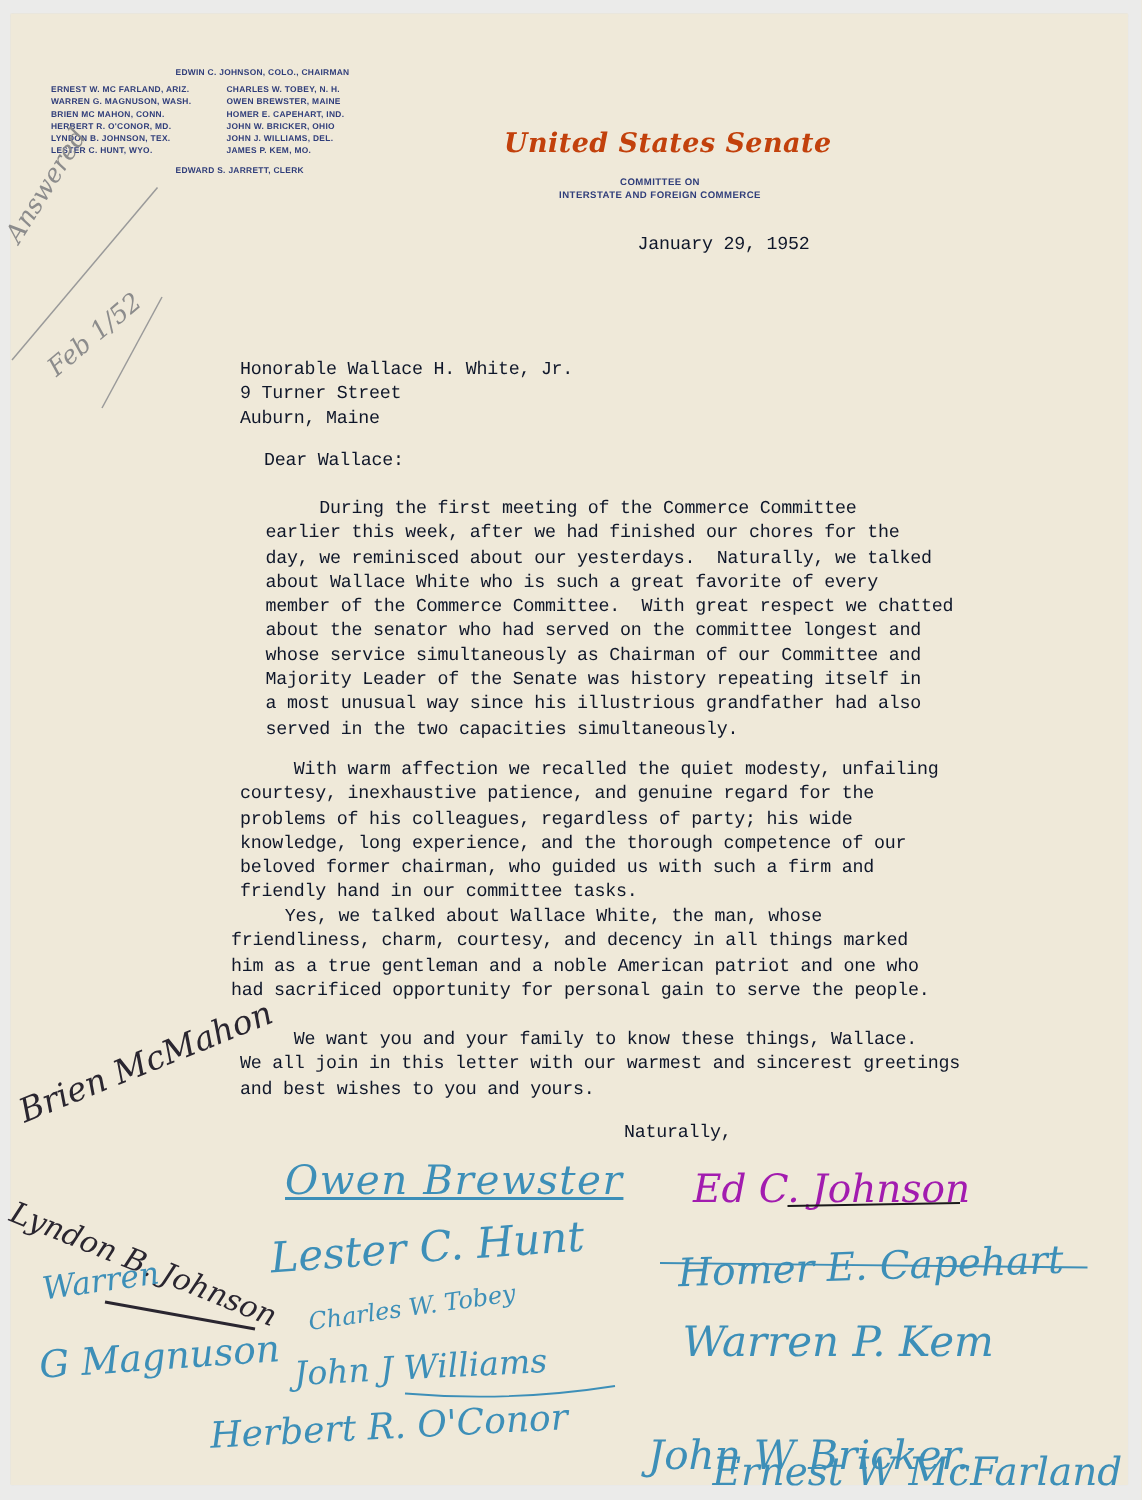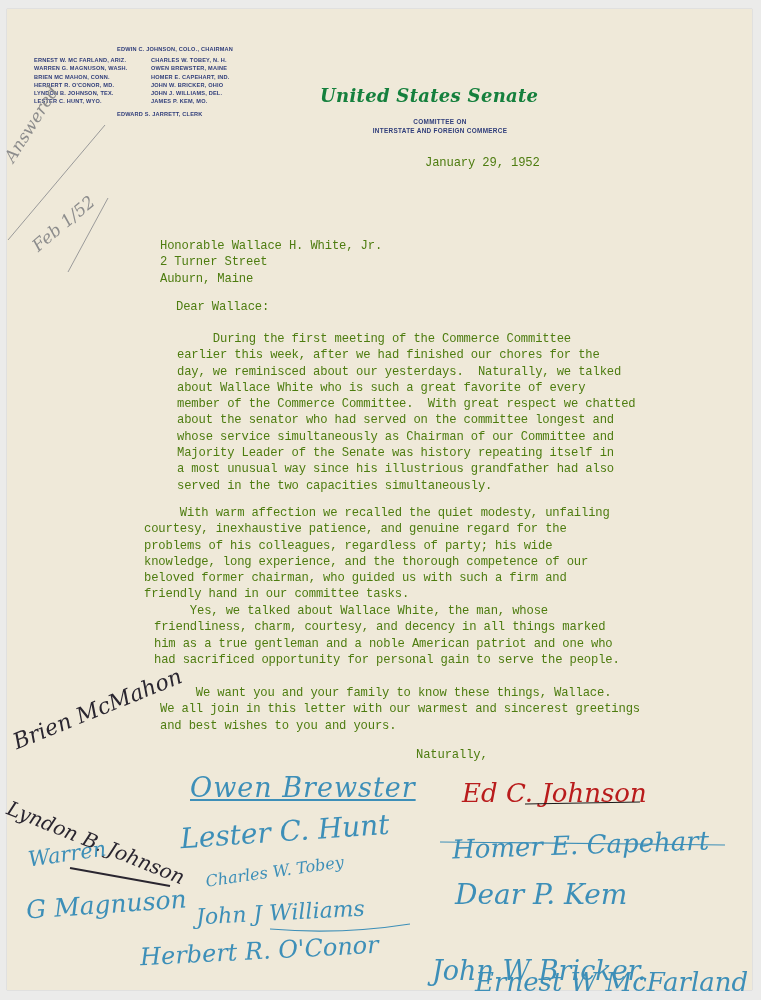--- a/index.html
+++ b/index.html
@@ -5,37 +5,37 @@
   html, body { margin:0; padding:0; }
   body { width:761px; height:1000px; background:#ebebea; position:relative; overflow:hidden; }
   .paper { position:absolute; left:7px; top:9px; width:745px; height:981px; background:#efe9d9;
     box-shadow: 0 0 1px rgba(0,0,0,0.25); }
   .lh { position:absolute; font-family:"Liberation Sans", sans-serif; font-weight:bold; color:#2f3d7a;
     font-size:5.6px; letter-spacing:0.2px; white-space:nowrap; }
   .lh-chair { left:117px; top:46px; }
   .lh-col1 { left:34px; top:56px; line-height:8.3px; }
   .lh-col2 { left:151px; top:56px; line-height:8.3px; }
   .lh-clerk { left:117px; top:111px; }
-  .senate-title { position:absolute; left:320px; top:85px; font-family:"DejaVu Serif", serif; font-weight:bold;
-    font-style:italic; font-size:18px; color:#15803d; letter-spacing:0.3px; white-space:nowrap; }
+  .senate-title { position:absolute; left:336px; top:85px; font-family:"DejaVu Serif", serif; font-weight:bold;
+    font-style:italic; font-size:18px; color:#c2410c; letter-spacing:0.3px; white-space:nowrap; }
   .committee { position:absolute; left:335px; top:117px; width:210px; text-align:center; font-family:"Liberation Sans", sans-serif;
     font-weight:bold; font-size:6.4px; color:#2f3d7a; line-height:9px; letter-spacing:0.3px; }
-  .typed { position:absolute; font-family:"Liberation Mono", monospace; font-size:12.2px; color:#4d7c0f;
+  .typed { position:absolute; font-family:"Liberation Mono", monospace; font-size:12.2px; color:#0f172a;
     white-space:pre; line-height:16.3px; letter-spacing:-0.15px; }
   .date { left:425px; top:155px; }
   .addr { left:160px; top:238px; }
   .salutation { left:176px; top:299px; }
   .p1 { left:177px; top:331px; }
-  .p2 { left:144px; top:505px; }
+  .p2 { left:160px; top:505px; }
   .p3 { left:154px; top:603px; }
   .p4 { left:160px; top:685px; }
   .closing { left:416px; top:747px; }
   .sig { position:absolute; font-family:"DejaVu Serif", serif; font-style:italic; white-space:nowrap; }
   .ink-blue { color:#3d8fb8; }
-  .ink-black { color:#b91c1c; }
+  .ink-black { color:#a21caf; }
   .ink-dark { color:#2a2630; }
   .pencil { position:absolute; color:#8c8c8c; font-family:"DejaVu Serif", serif; font-style:italic; white-space:nowrap; }
   svg.lines { position:absolute; left:0; top:0; }
 </style>
 </head>
 <body>
 
 <div class="paper"></div>
 
 <div class="lh lh-chair">EDWIN C. JOHNSON, COLO., CHAIRMAN</div>
@@ -65,21 +65,21 @@
 
 <svg class="lines" width="761" height="1000">
   <line x1="8" y1="240" x2="105" y2="125" stroke="#9a9a9a" stroke-width="1"></line>
   <line x1="68" y1="272" x2="108" y2="198" stroke="#9a9a9a" stroke-width="1"></line>
 </svg>
 <div class="pencil" style="left:0px; top:155px; font-size:17px; transform:rotate(-58deg); transform-origin:left top;">Answered</div>
 <div class="pencil" style="left:28px; top:240px; font-size:17px; transform:rotate(-40deg); transform-origin:left top;">Feb 1/52</div>
 
 <div class="typed date">January 29, 1952</div>
 <div class="typed addr">Honorable Wallace H. White, Jr.
-2 Turner Street
+9 Turner Street
 Auburn, Maine</div>
 <div class="typed salutation">Dear Wallace:</div>
 <div class="typed p1">     During the first meeting of the Commerce Committee
 earlier this week, after we had finished our chores for the
 day, we reminisced about our yesterdays.  Naturally, we talked
 about Wallace White who is such a great favorite of every
 member of the Commerce Committee.  With great respect we chatted
 about the senator who had served on the committee longest and
 whose service simultaneously as Chairman of our Committee and
 Majority Leader of the Senate was history repeating itself in
@@ -104,21 +104,21 @@
 <div class="sig ink-dark" style="left:8px; top:795px; font-size:20px; transform:rotate(22deg); transform-origin:left center;">Lyndon B. Johnson</div>
 <div class="sig ink-blue" style="left:28px; top:842px; font-size:21px; transform:rotate(-8deg);">Warren</div>
 <div class="sig ink-blue" style="left:26px; top:890px; font-size:25px; transform:rotate(-4deg);">G Magnuson</div>
 <div class="sig ink-blue" style="left:190px; top:772px; font-size:27px; letter-spacing:1px;text-decoration:underline;">Owen Brewster</div>
 <div class="sig ink-blue" style="left:180px; top:815px; font-size:28px; transform:rotate(-4deg);">Lester C. Hunt</div>
 <div class="sig ink-blue" style="left:205px; top:862px; font-size:16px; transform:rotate(-8deg);">Charles W. Tobey</div>
 <div class="sig ink-blue" style="left:196px; top:900px; font-size:22px; transform:rotate(-3deg);">John J Williams</div>
 <div class="sig ink-blue" style="left:140px; top:937px; font-size:24px; transform:rotate(-3deg);">Herbert R. O'Conor</div>
 <div class="sig ink-black" style="left:462px; top:778px; font-size:26px;">Ed C. Johnson</div>
 <div class="sig ink-blue" style="left:452px; top:830px; font-size:26px; transform:rotate(-2deg);">Homer E. Capehart</div>
-<div class="sig ink-blue" style="left:455px; top:878px; font-size:28px;">Dear P. Kem</div>
+<div class="sig ink-blue" style="left:455px; top:878px; font-size:28px;">Warren P. Kem</div>
 <div class="sig ink-blue" style="left:455px; top:967px; font-size:26px;margin-left:20px;">Ernest W McFarland</div>
 <div class="sig ink-blue" style="left:432px; top:955px; font-size:27px;">John W Bricker.</div>
 
 <svg class="lines" width="761" height="1000">
   <path d="M 70 868 L 170 886" stroke="#2a2630" stroke-width="2" fill="none"></path>
   <path d="M 440 842 L 725 845" stroke="#3d8fb8" stroke-width="1.2" fill="none"></path>
   <path d="M 525 804 L 640 802" stroke="#1a1a1a" stroke-width="1.2" fill="none"></path>
   <path d="M 270 929 Q 340 935 410 924" stroke="#3d8fb8" stroke-width="1.2" fill="none"></path>
 </svg>
 

